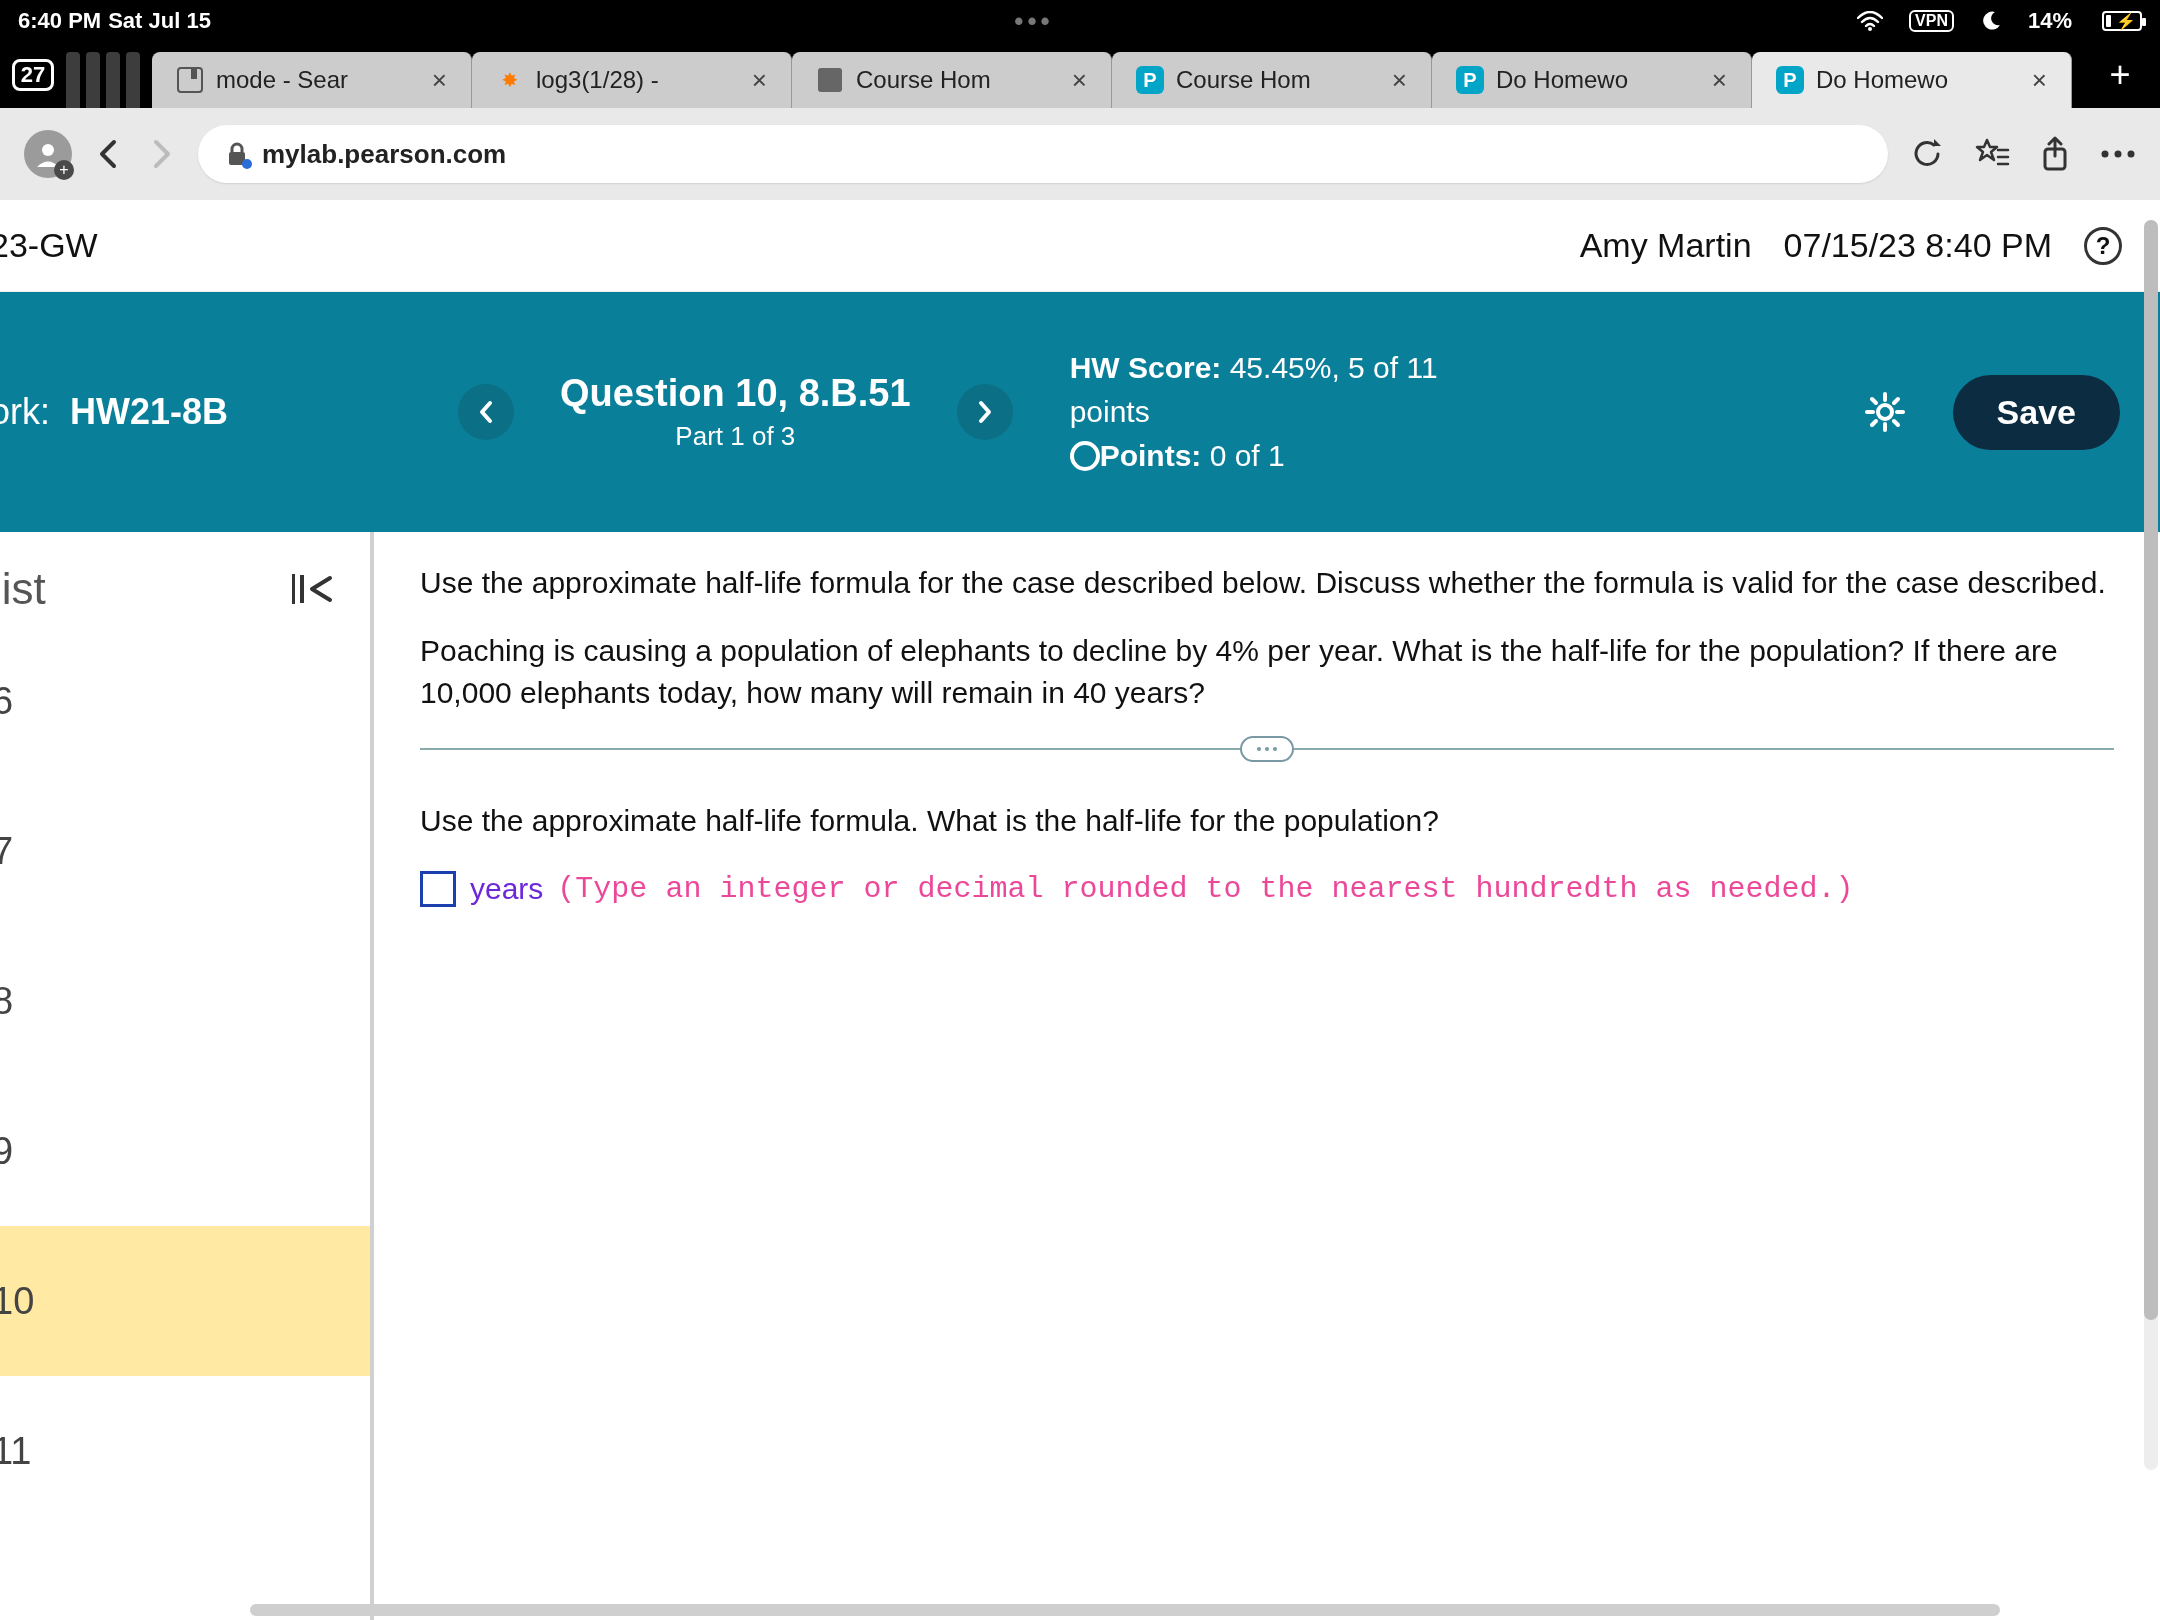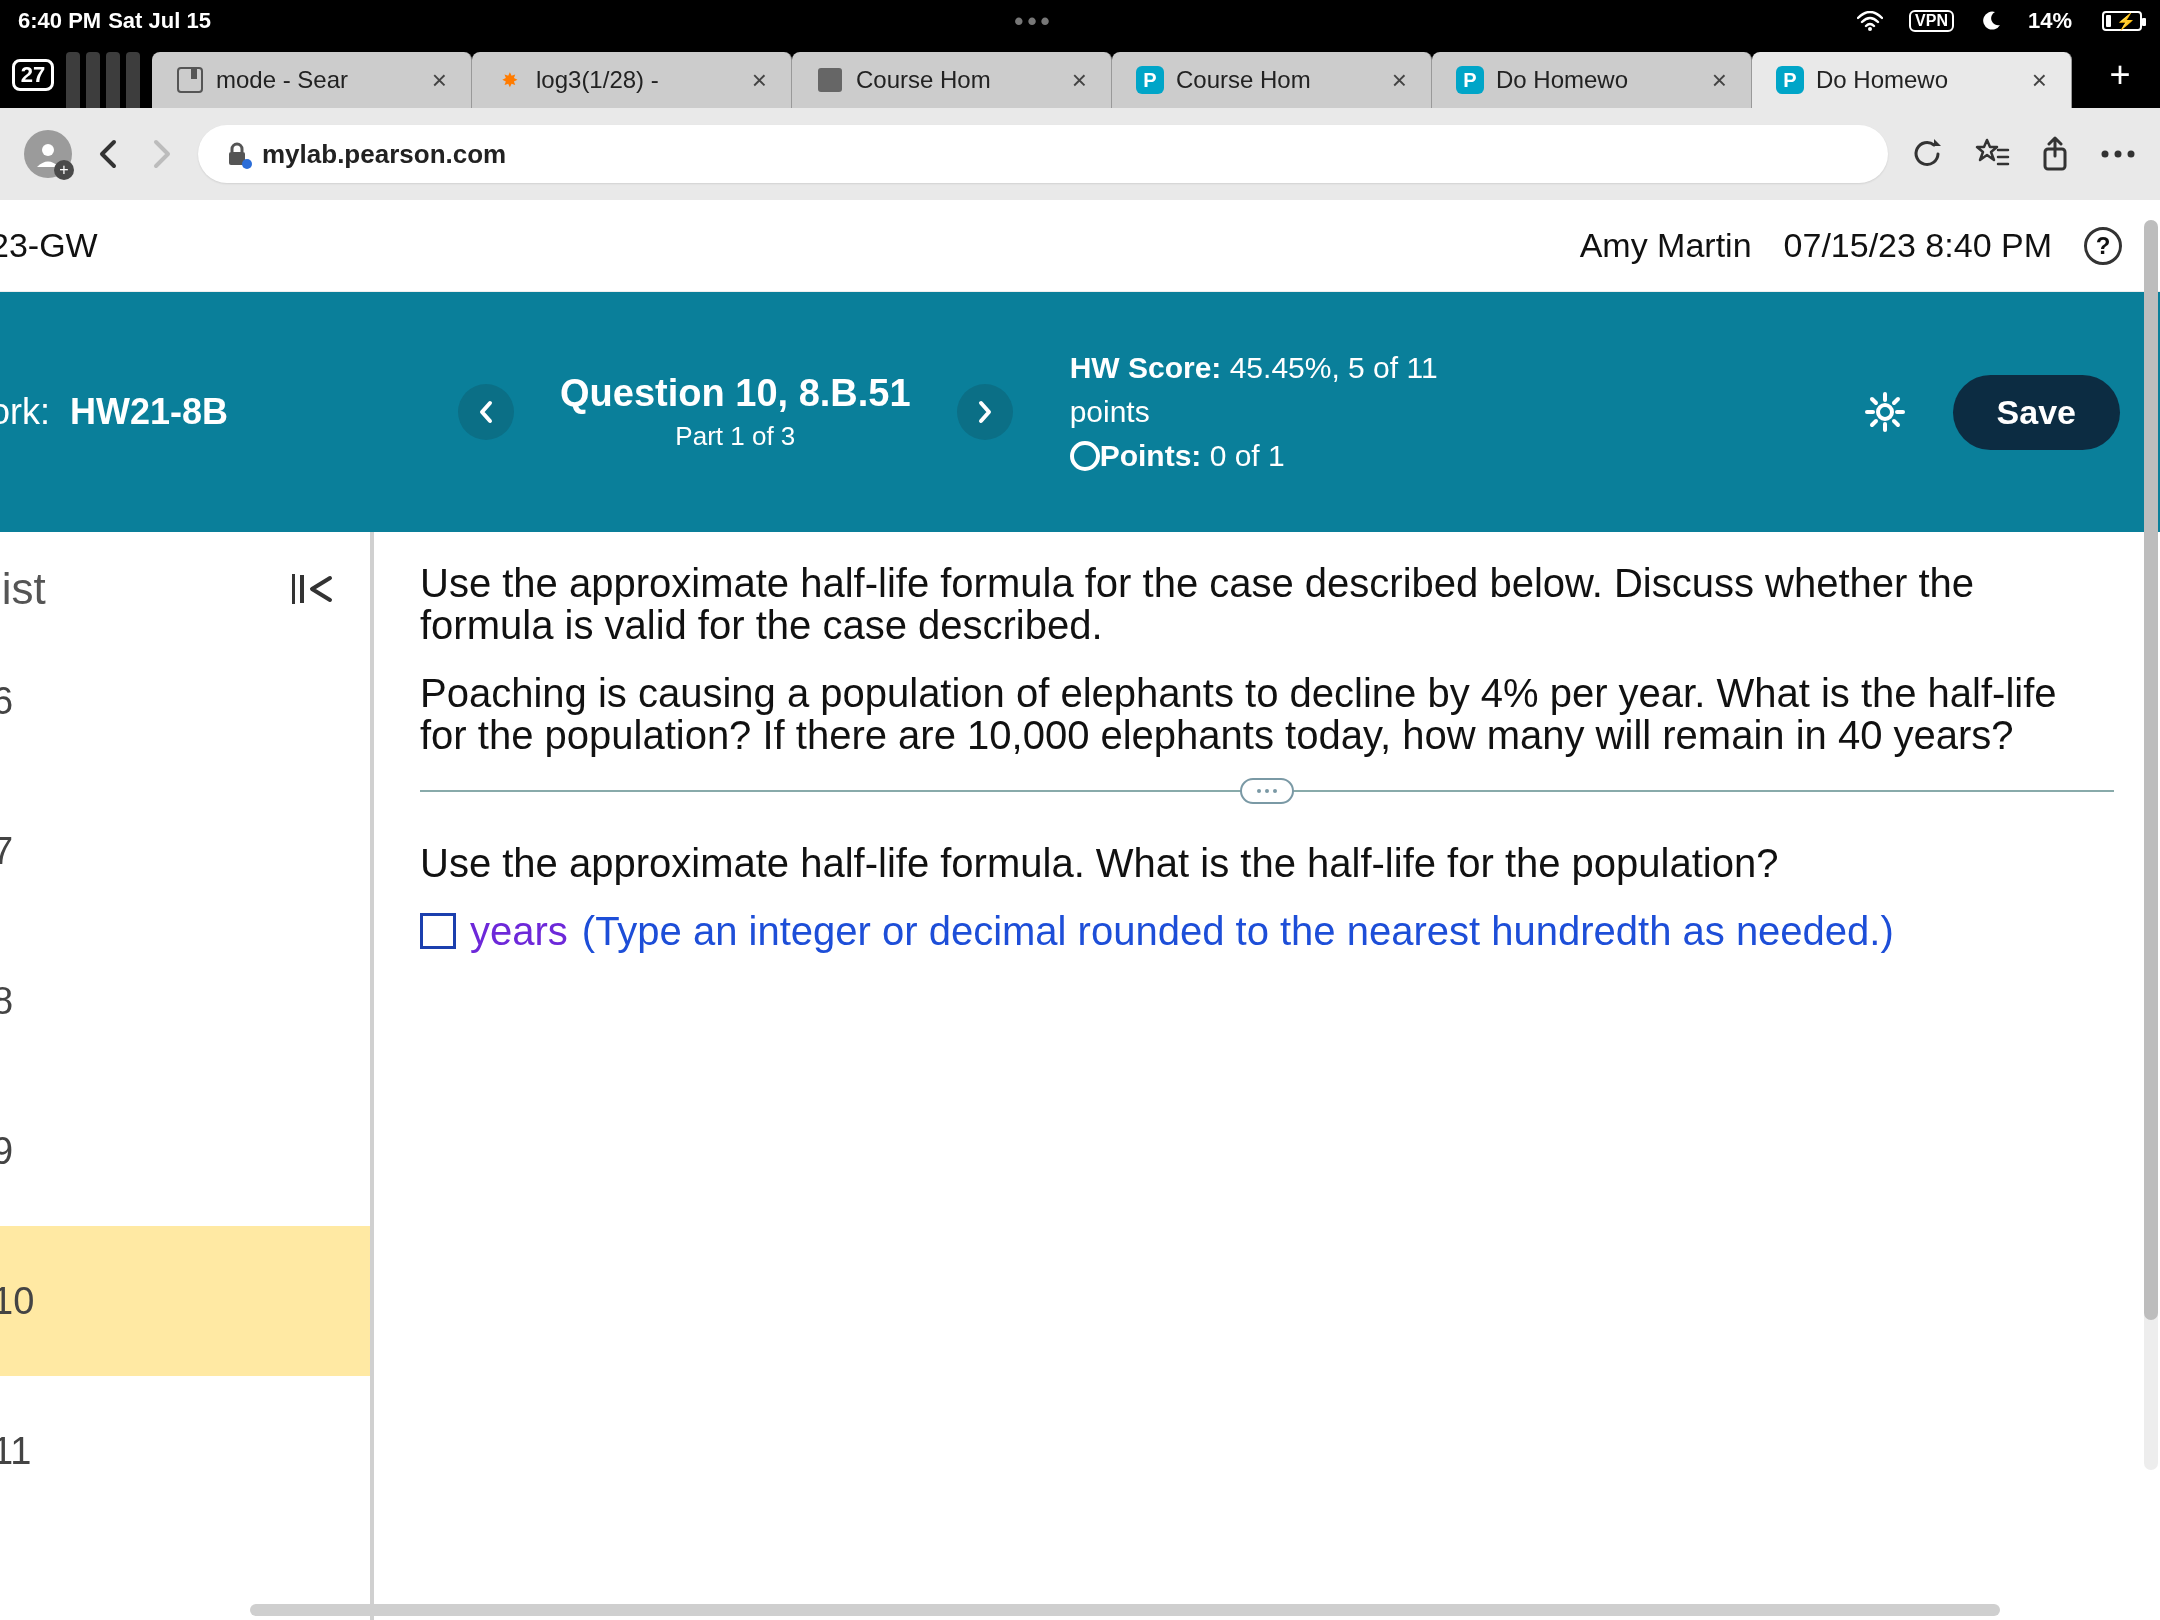--- a/index.html
+++ b/index.html
@@ -71,30 +71,30 @@
 
   
   .main { display:flex; height:calc(1620px - 42px - 66px - 92px - 92px - 240px); }
   .sidebar { width:374px; border-right:4px solid #d0d0d0; padding-top:20px; position:relative; }
   .list-head { display:flex; align-items:center; justify-content:space-between; padding:12px 34px 12px 0; }
   .list-head .t { font-size:44px; color:#555; font-weight:500; margin-left:-8px; }
   .collapse { font-size:38px; color:#333; position:relative; }
   .collapse::before { content:""; position:absolute; left:-6px; top:2px; bottom:2px; width:3px; background:#333; }
   .qnum { height:150px; display:flex; align-items:center; padding-left:0; font-size:38px; color:#444; margin-left:-8px; }
   .qnum.active { background:#ffe9a3; }
-  .content { flex:1; padding:30px 46px 30px 46px; font-size:40px; color:#111; line-height:42px; position:relative; }
+  .content { flex:1; padding:30px 46px 30px 46px; font-size:30px; color:#111; line-height:42px; position:relative; }
   .content .para { margin-bottom:26px; }
   .divider-wrap { position:relative; margin:34px 0 50px 0; }
   .divider { height:2px; background:linear-gradient(#8aa,#8aa); }
   .pill { position:absolute; left:50%; top:-12px; transform:translateX(-50%); width:54px; height:26px; border:2px solid #7a99a5; border-radius:14px; background:#fff; display:flex; align-items:center; justify-content:center; gap:4px; }
   .pill .d { width:4px; height:4px; background:#7a99a5; border-radius:50%; }
   .answer-row { display:flex; align-items:center; gap:14px; margin-top:18px; }
   .answer-box { width:36px; height:36px; border:3px solid #1b3fae; }
   .unit { color:#6d28d9; }
-  .hint { color:#1d4ed8; }
+  .hint { color:#ec4899;font-family:Liberation Mono, monospace; }
 
   
   .vscroll { position:absolute; right:2px; top:220px; width:14px; height:1250px; background:#ededed; border-radius:8px; }
   .vthumb { position:absolute; right:2px; top:220px; width:14px; height:1100px; background:#bdbdbd; border-radius:8px; }
   .hscroll { position:absolute; left:250px; bottom:4px; height:12px; width:1750px; background:#cfcfcf; border-radius:6px; }
 
   svg { display:block; }
 </style>
 </head>
 <body>

